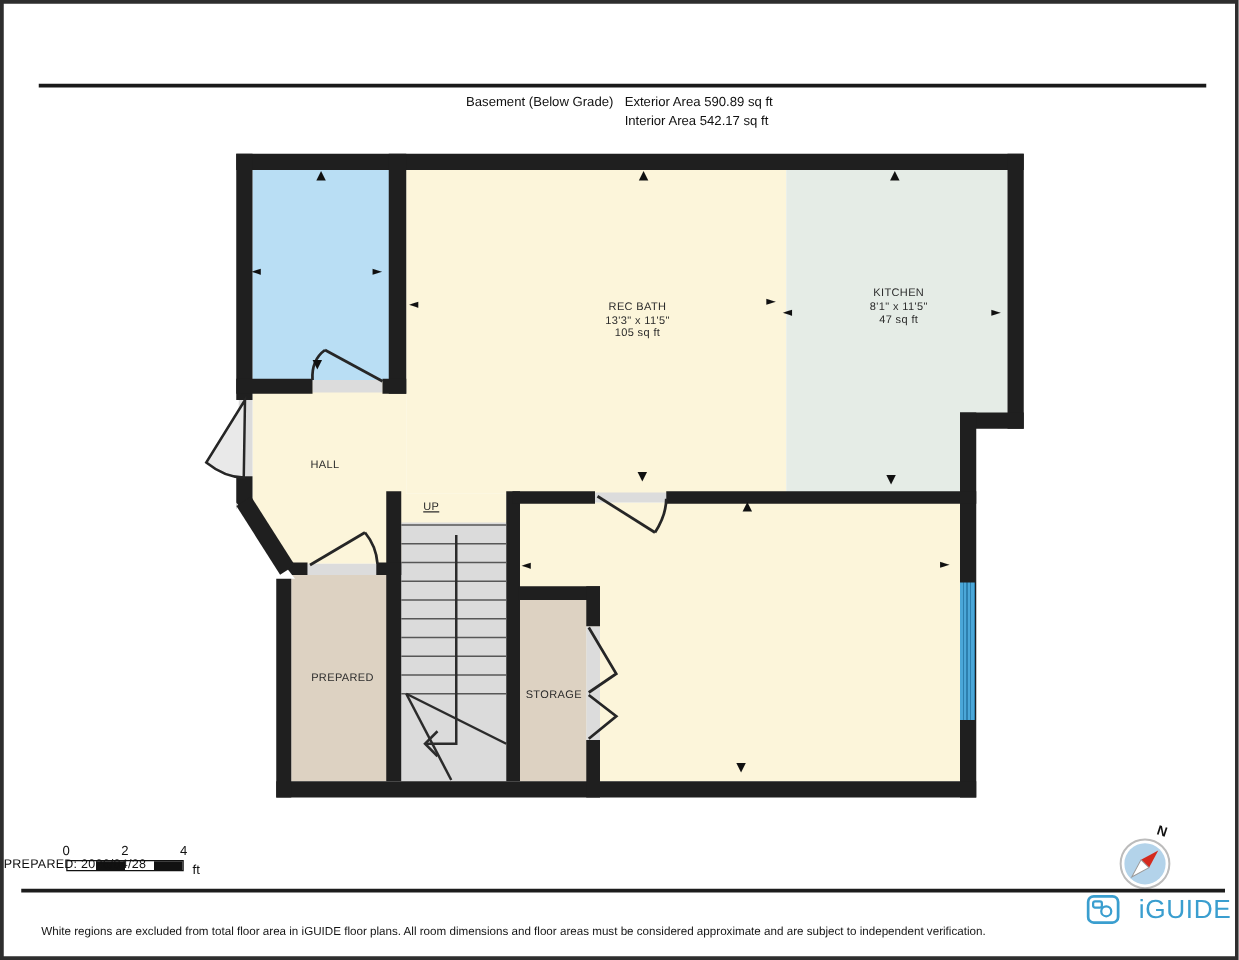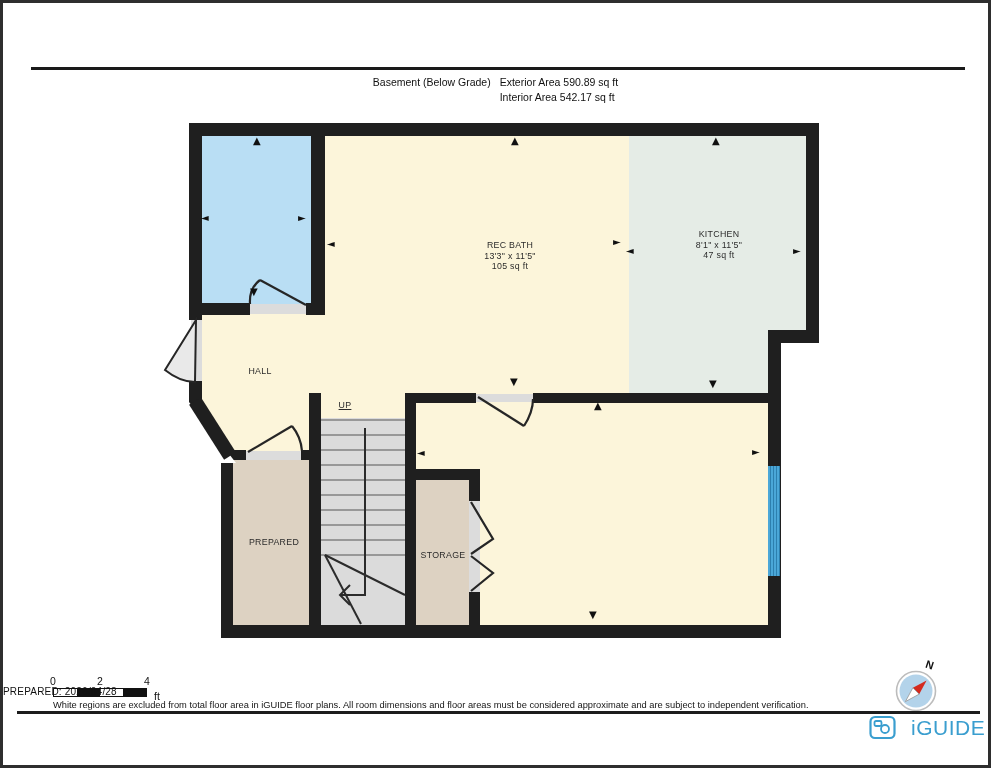--- a/index.html
+++ b/index.html
@@ -20,21 +20,21 @@
   .plan-svg{position:absolute;left:0;top:0;z-index:6;pointer-events:none;}
   .room-label{position:absolute;z-index:7;text-align:center;font-size:8.8px;line-height:10.5px;color:#2b2b2b;letter-spacing:.3px;}
   .dim-arrow{position:absolute;z-index:7;font-size:10px;line-height:1;color:#101010;font-family:"DejaVu Sans",sans-serif;}
   
   .scale-num{position:absolute;width:18px;text-align:center;font-size:10.5px;top:672px;}
   .scale-bar{position:absolute;left:50px;top:685px;width:94px;height:9px;box-sizing:border-box;border:1.5px solid #111;
              background:linear-gradient(to right,#fff 0 25%,#111 25% 50%,#fff 50% 75%,#111 75% 100%);}
   .scale-unit{position:absolute;left:151px;top:687px;font-size:10.5px;}
   .prepared{position:absolute;left:0;top:683px;width:100%;text-align:left;font-size:10px;letter-spacing:.2px;}
   .footer-rule{position:absolute;left:14px;top:708px;width:963px;height:3px;background:#1c1c1c;}
-  .disclaimer{position:absolute;left:30px;top:697px;width:790px;font-size:9.3px;color:#151515;margin-left:20px;}
+  .disclaimer{position:absolute;left:30px;top:737px;width:790px;font-size:9.3px;color:#151515;}
   .brand{position:absolute;left:866px;top:712px;display:flex;align-items:center;gap:15px;}
   .brand-text{font-size:21px;color:#3a9ecf;letter-spacing:.5px;}
 </style>
 </head>
 <body>
 
 <div class="page">
 
   <div class="abs title-rule"></div>
   <div class="abs subtitle">

